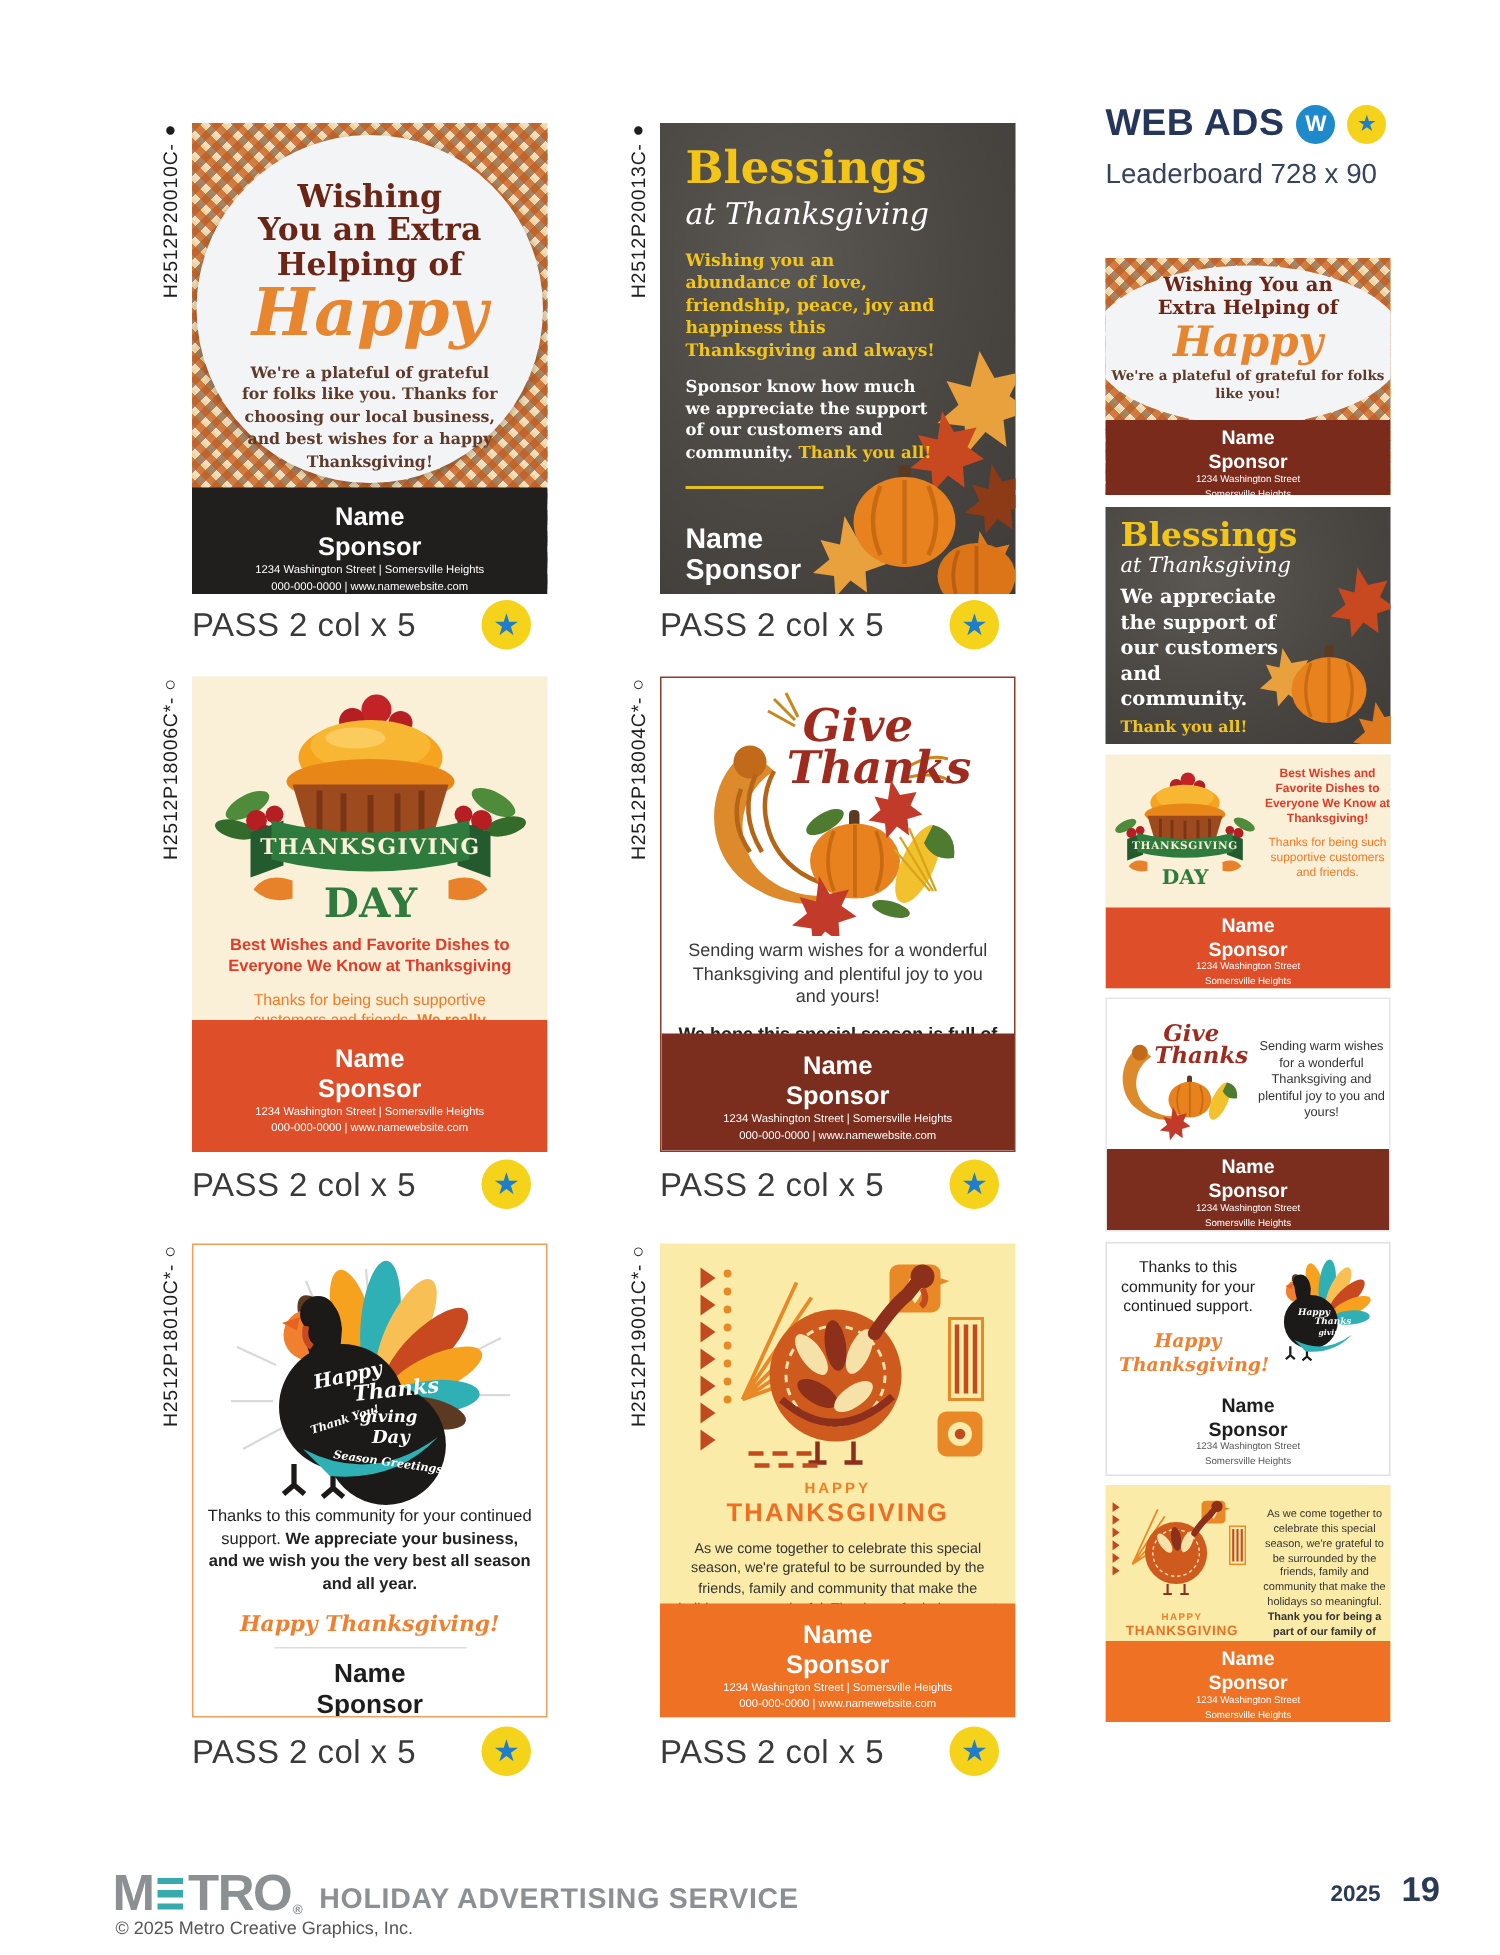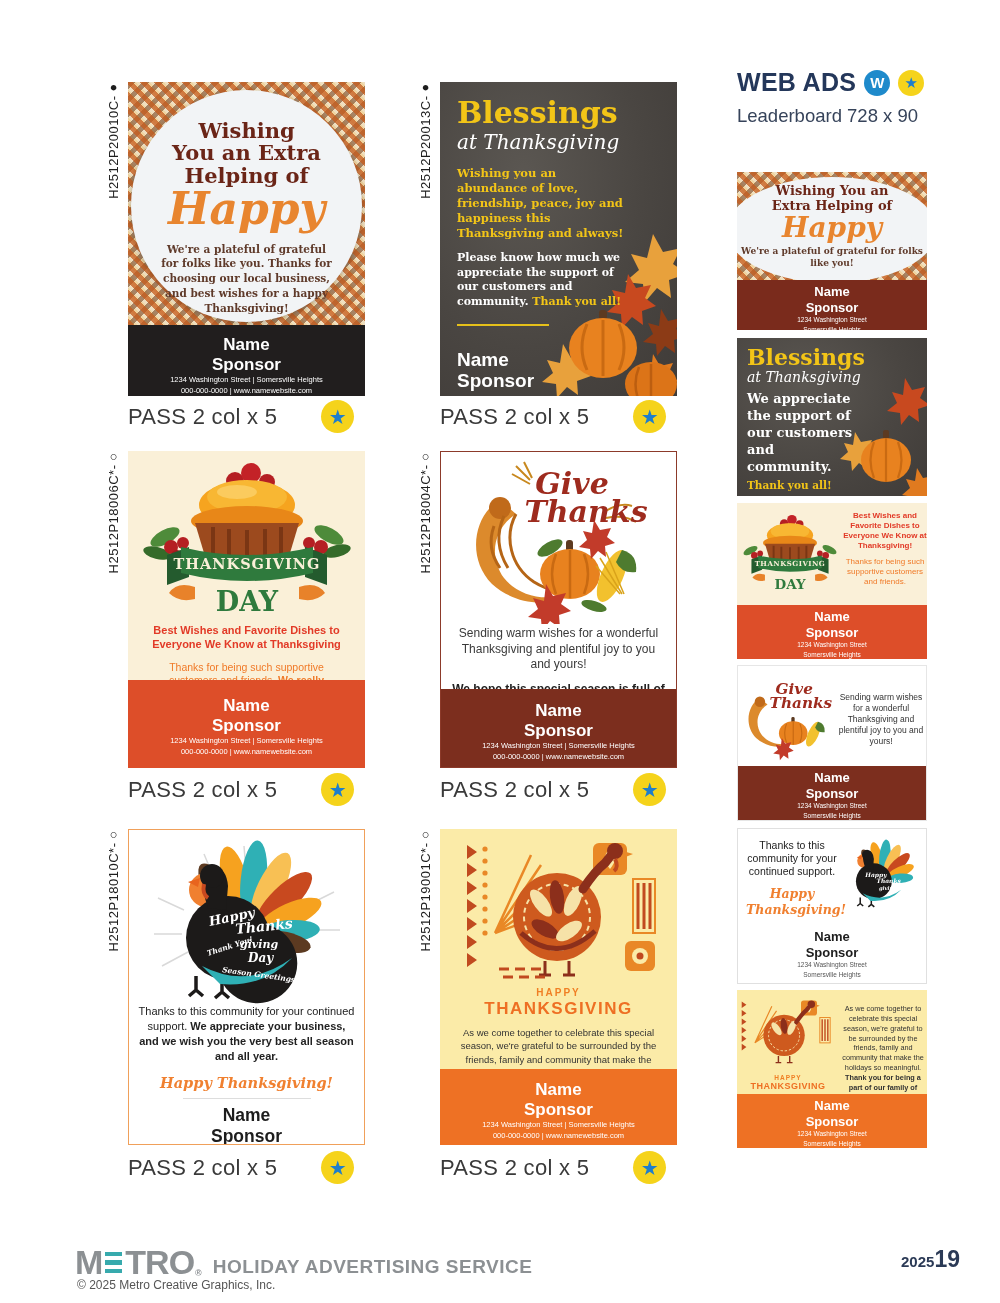--- a/index.html
+++ b/index.html
@@ -132,21 +132,21 @@
   .wa6-cap2{font-weight:bold;font-size:9px;letter-spacing:.5px;color:#EE6F23;text-align:center;}
 
   
   .brand{position:absolute;left:75px;top:1243px;display:flex;align-items:center;}
   .logo{display:flex;align-items:center;color:#8C9093;font-weight:bold;font-size:34px;letter-spacing:-1px;}
   .e-bars{display:inline-flex;flex-direction:column;gap:4px;margin:0 3px;}
   .e-bars i{display:block;width:17px;height:4.5px;background:#37AAAD;}
   .logo .reg{font-size:9px;align-self:flex-end;margin:0 0 4px 1px;color:#8C9093;}
   .service{font-size:19px;font-weight:bold;color:#8C9093;letter-spacing:.5px;margin-left:12px;padding-top:8px;}
   .copyright{position:absolute;left:77px;top:1278px;font-size:12px;color:#555;}
-  .pageno{position:absolute;right:40px;top:1246px;display:flex;align-items:baseline;color:#2B3A56;}
+  .pageno{position:absolute;right:40px;top:1246px;display:flex;align-items:baseline;gap:14px;color:#2B3A56;}
   .pageno .yr{font-size:15px;font-weight:bold;}
   .pageno .pg{font-size:23px;font-weight:bold;}
 
   svg text{font-family:"DejaVu Serif",serif;}
 </style>
 </head>
 <body>
 
 <div class="page">
 
@@ -186,21 +186,21 @@
         <ellipse cx="70" cy="134" rx="34" ry="30" fill="#E8821F"></ellipse>
         <path d="M70,106 v56 M54,110 q-10,24 0,46 M86,110 q10,24 0,46" stroke="#C96A12" stroke-width="3" fill="none"></path>
         <ellipse cx="118" cy="170" rx="26" ry="22" fill="#DC7418"></ellipse>
         <path d="M118,150 v42 M106,153 q-7,17 0,34" stroke="#BC5E10" stroke-width="2.5" fill="none"></path>
       </g>
     </svg>
     <div class="bl-inner">
       <div class="bl-title">Blessings</div>
       <div class="bl-sub">at Thanksgiving</div>
       <div class="bl-p1">Wishing you an abundance of love, friendship, peace, joy and happiness this Thanksgiving and always!</div>
-      <div class="bl-p2"><span>Please know how much we appreciate the support of our customers and community.</span><span class="yl"> Thank you all!</span></div>
+      <div class="bl-p2"><span>Sponsor know how much we appreciate the support of our customers and community.</span><span class="yl"> Thank you all!</span></div>
       <div class="bl-div"></div>
       <div class="bl-name">
         <div>Name</div>
         <div>Sponsor</div>
       </div>
 
     </div>
   </div>
   <div class="code" style="left:414px;top:80px;">
     <span><span>H2512P20013C-</span><span class="mk">●</span></span>

